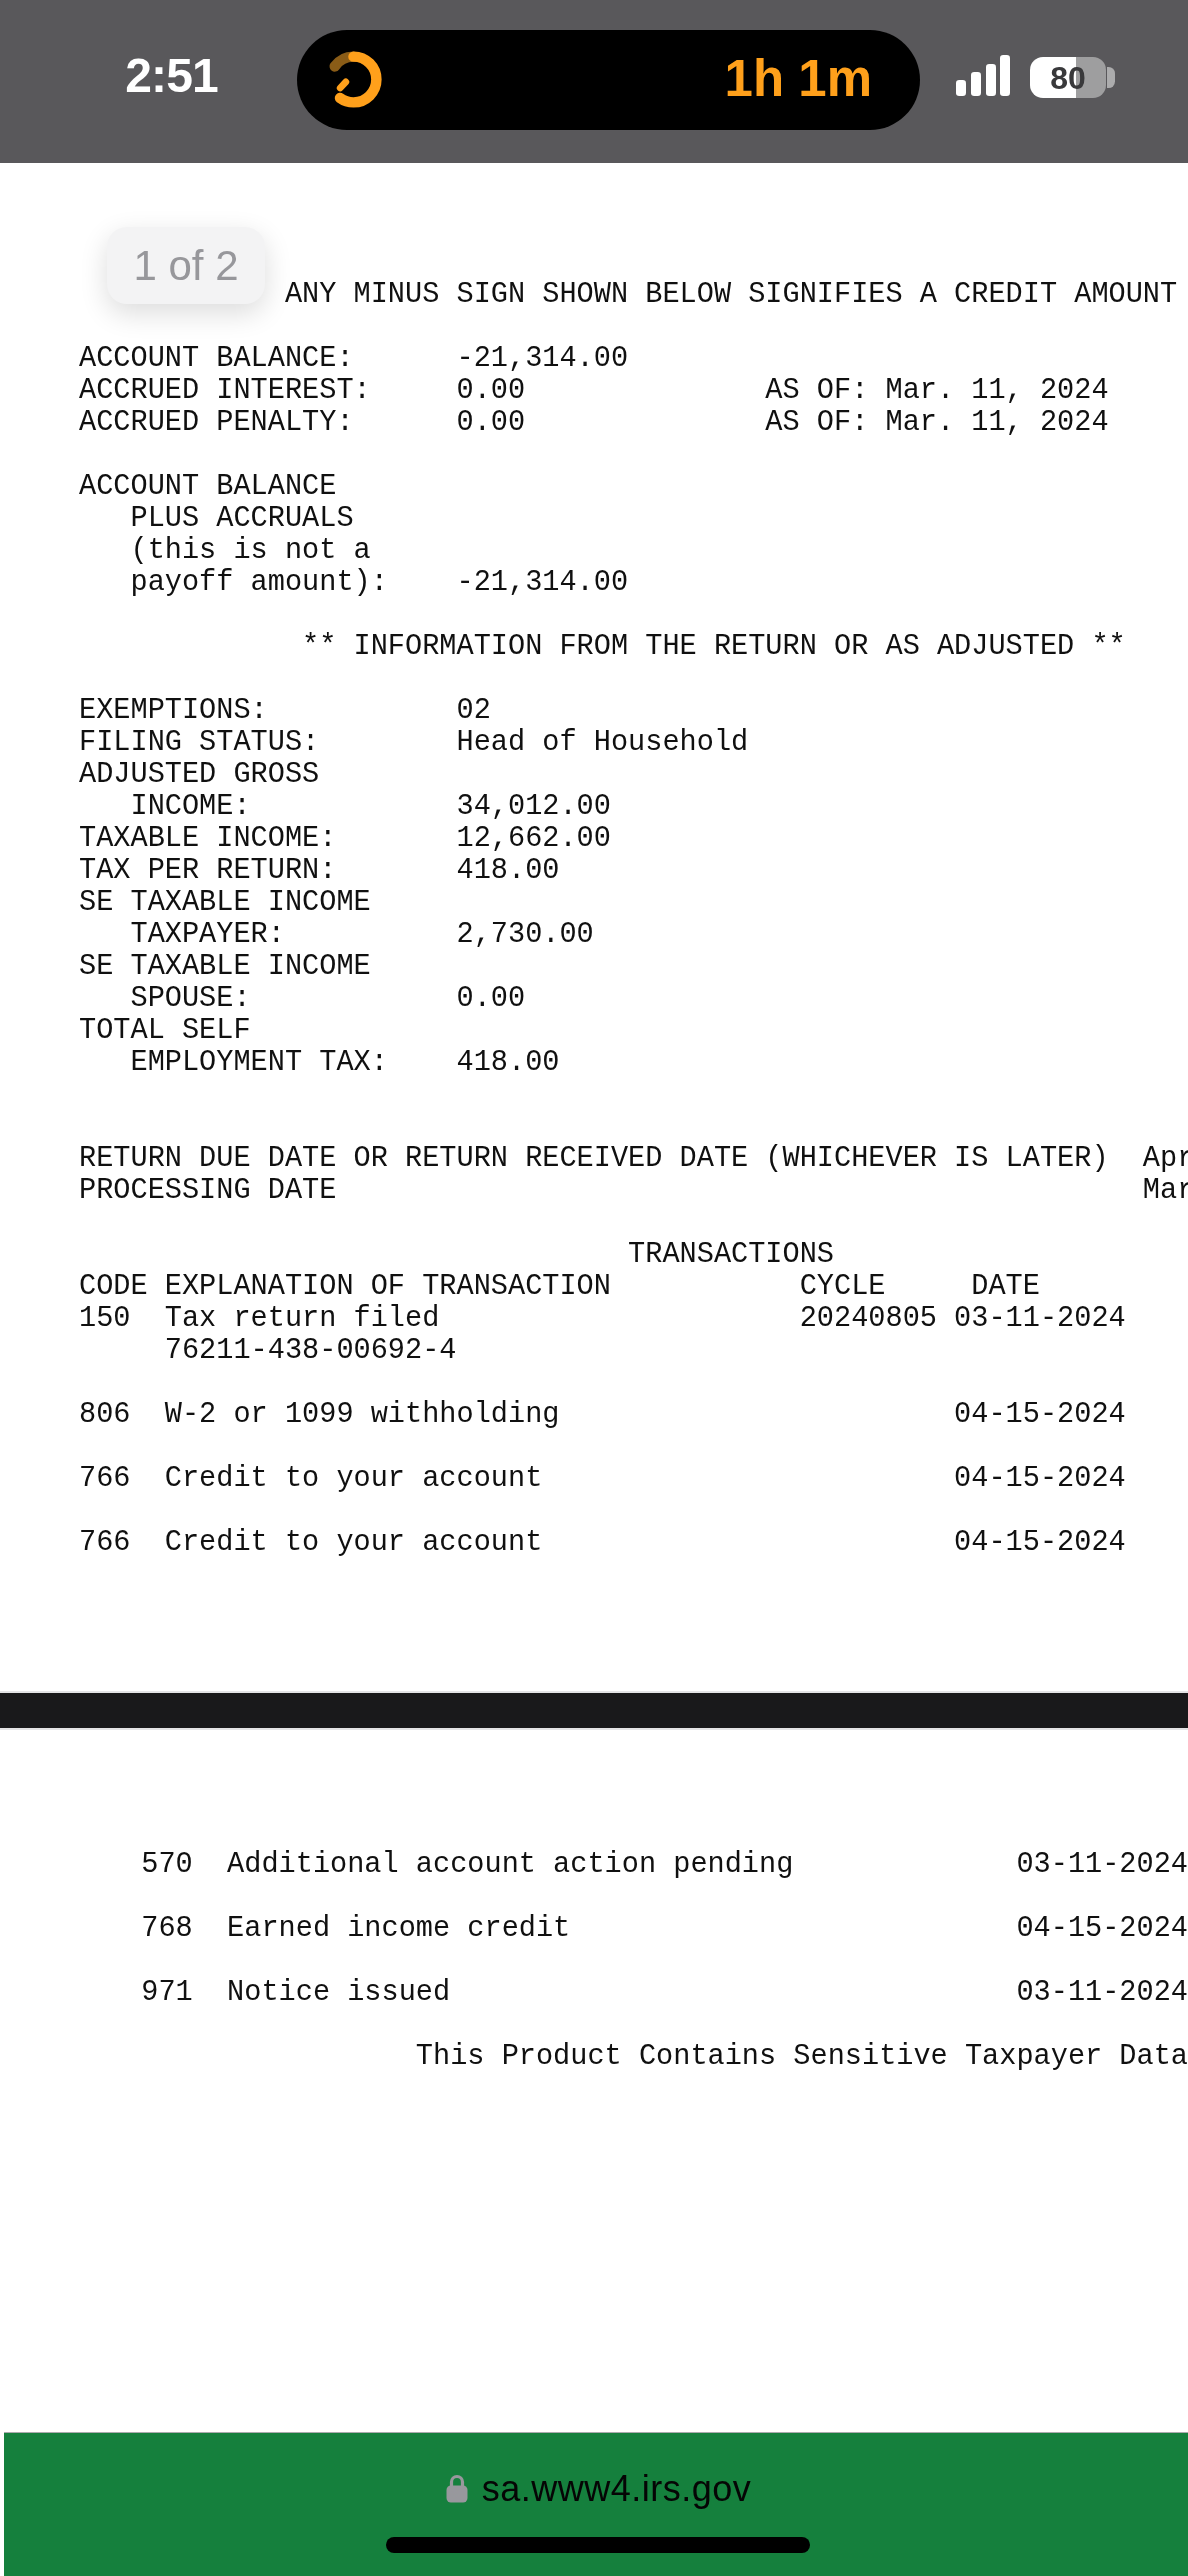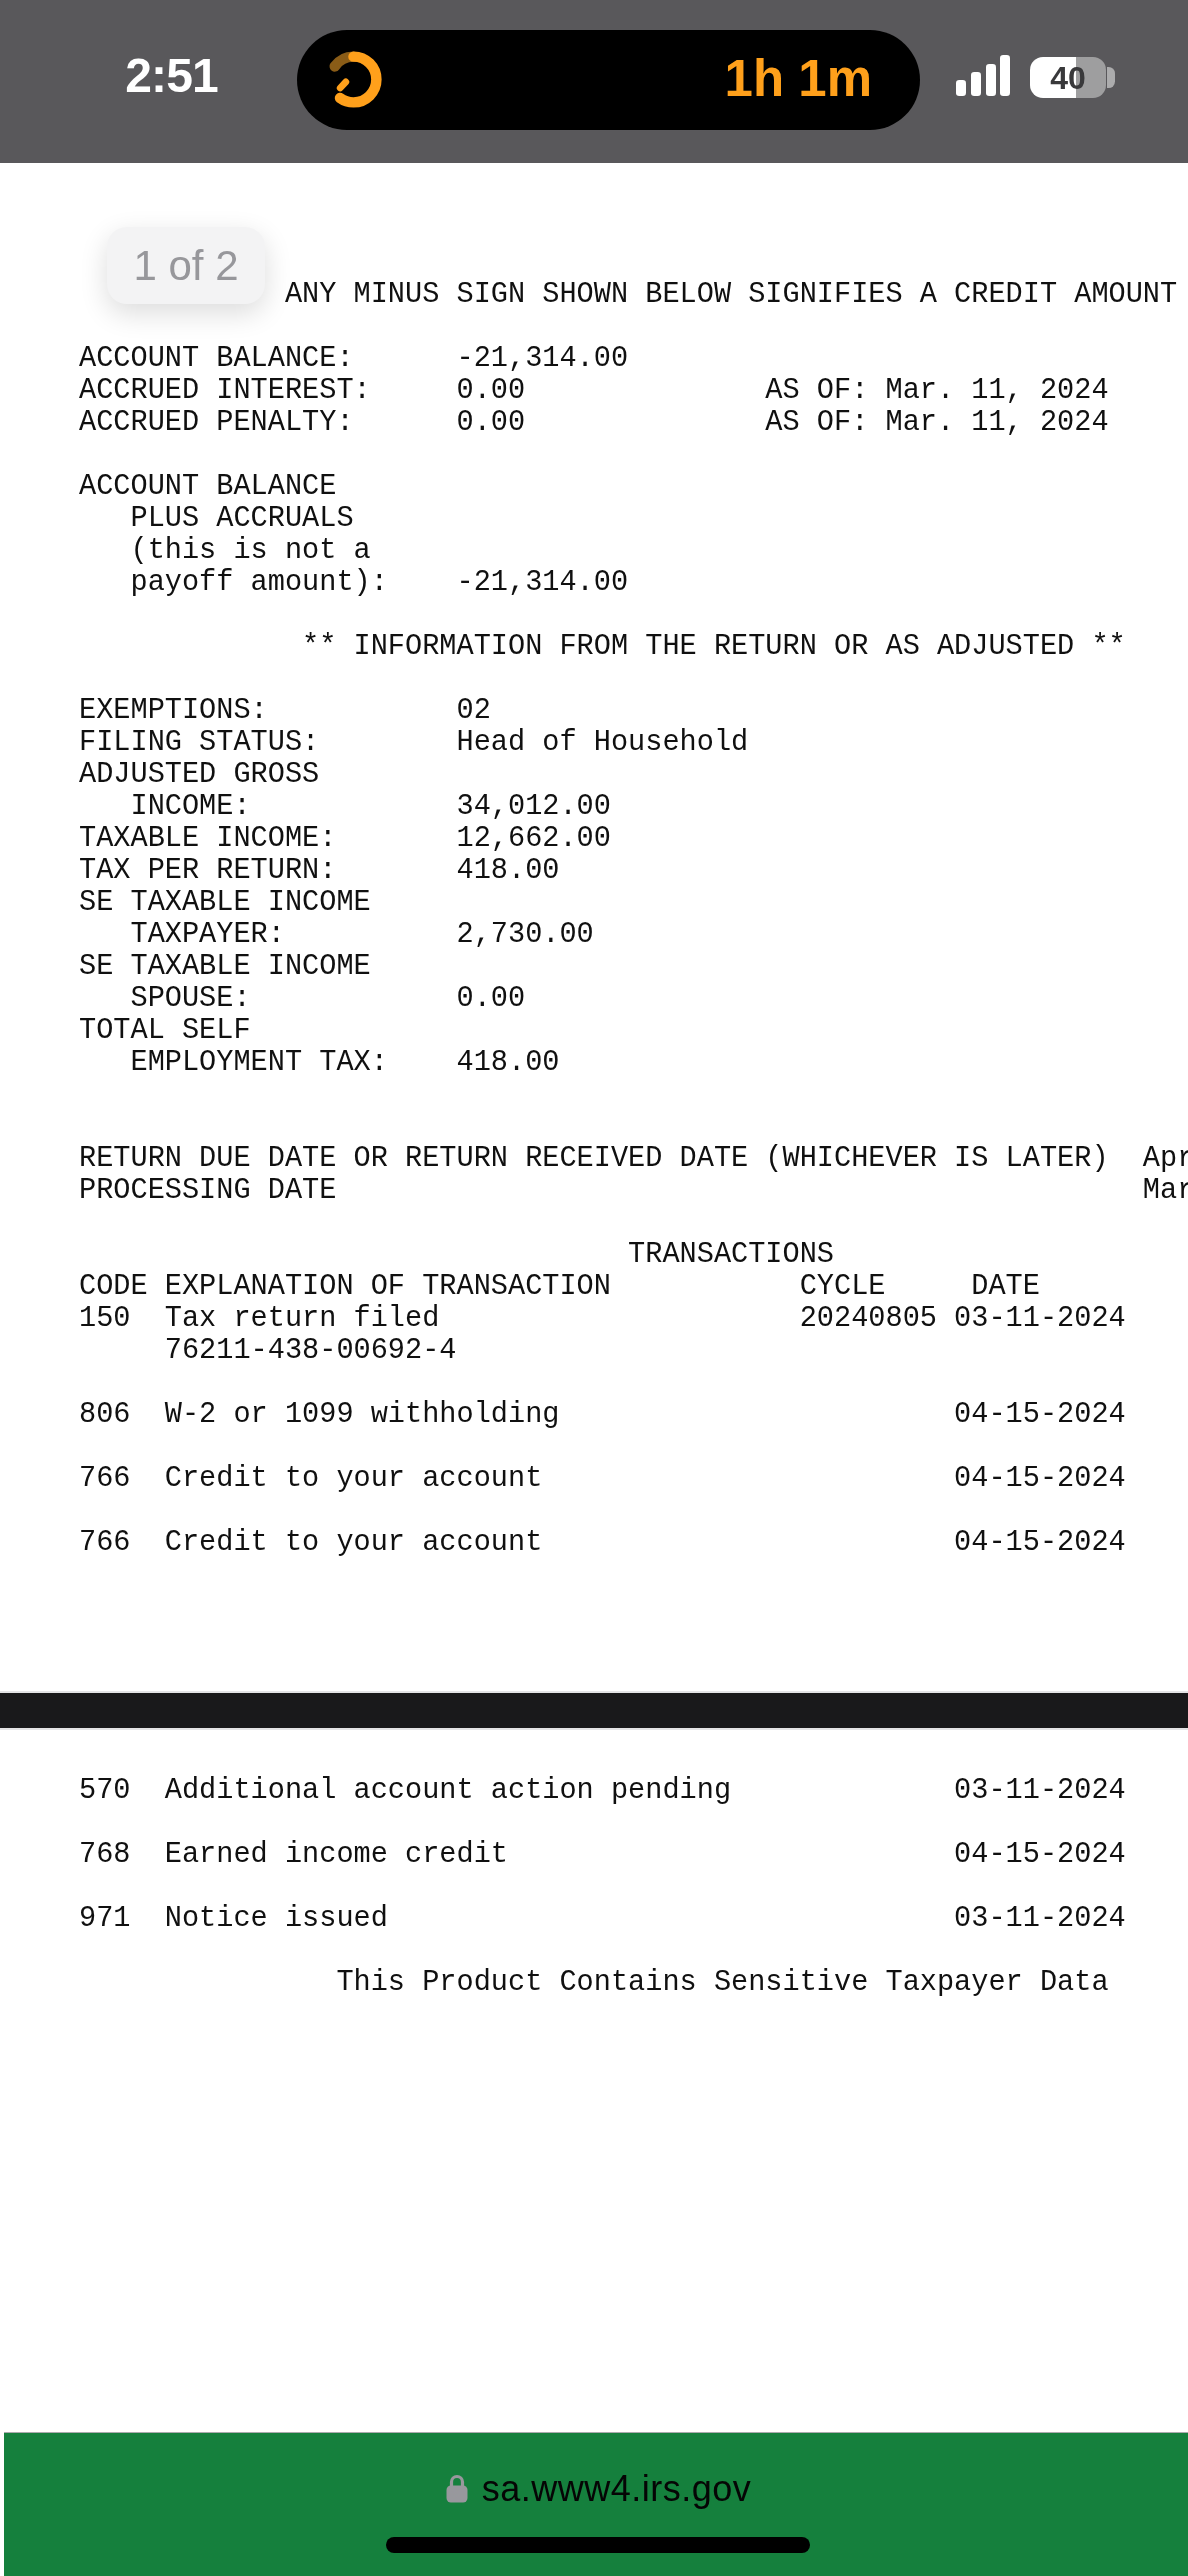--- a/index.html
+++ b/index.html
@@ -39,21 +39,21 @@
     position:absolute;left:107px;top:64px;width:158px;height:77px;border-radius:20px;
     background:#f3f3f4;box-shadow:0 9.2px 28px rgba(0,0,0,0.14);
     text-align:center;line-height:77px;font-size:42px;font-weight:400;color:#97979b;
   }
   pre.doc{
     position:absolute;left:79px;margin:0;width:1109px;overflow:hidden;
     font-family:"Liberation Mono","DejaVu Sans Mono",monospace;
     font-size:28.6px;line-height:32px;color:var(--ink);white-space:pre;
   }
   pre.p1{top:116px;}
-  pre.p2{top:1612px;}
+  pre.p2{top:1686px;text-align:right;}
   .page-break{
     position:absolute;left:0;top:1528px;width:1188px;height:35px;
     background:var(--page-break);
     border-top:2.8px solid #e4e4e6;border-bottom:2.8px solid #e4e4e6;
   }
 
   
   .bottom-bar{
     position:absolute;left:4px;top:2432px;width:1188px;height:144px;
     background:#15803d;border-top:1.8px solid #ababad;box-sizing:border-box;
@@ -88,21 +88,21 @@
     <div class="signal">
         <i></i>
         <i></i>
         <i></i>
         <i></i>
       </div>
 
     <div class="battery">
       <div class="batt-fill"></div>
       <div class="batt-rest"></div>
-      <div class="batt-num">40</div>
+      <div class="batt-num">80</div>
     </div>
     <div class="batt-nub"></div>
   </div>
 
   <div class="pdf">
     <div class="page-badge">1 of 2</div>
 
     <pre class="doc p1">            ANY MINUS SIGN SHOWN BELOW SIGNIFIES A CREDIT AMOUNT -
 
 ACCOUNT BALANCE:      -21,314.00

